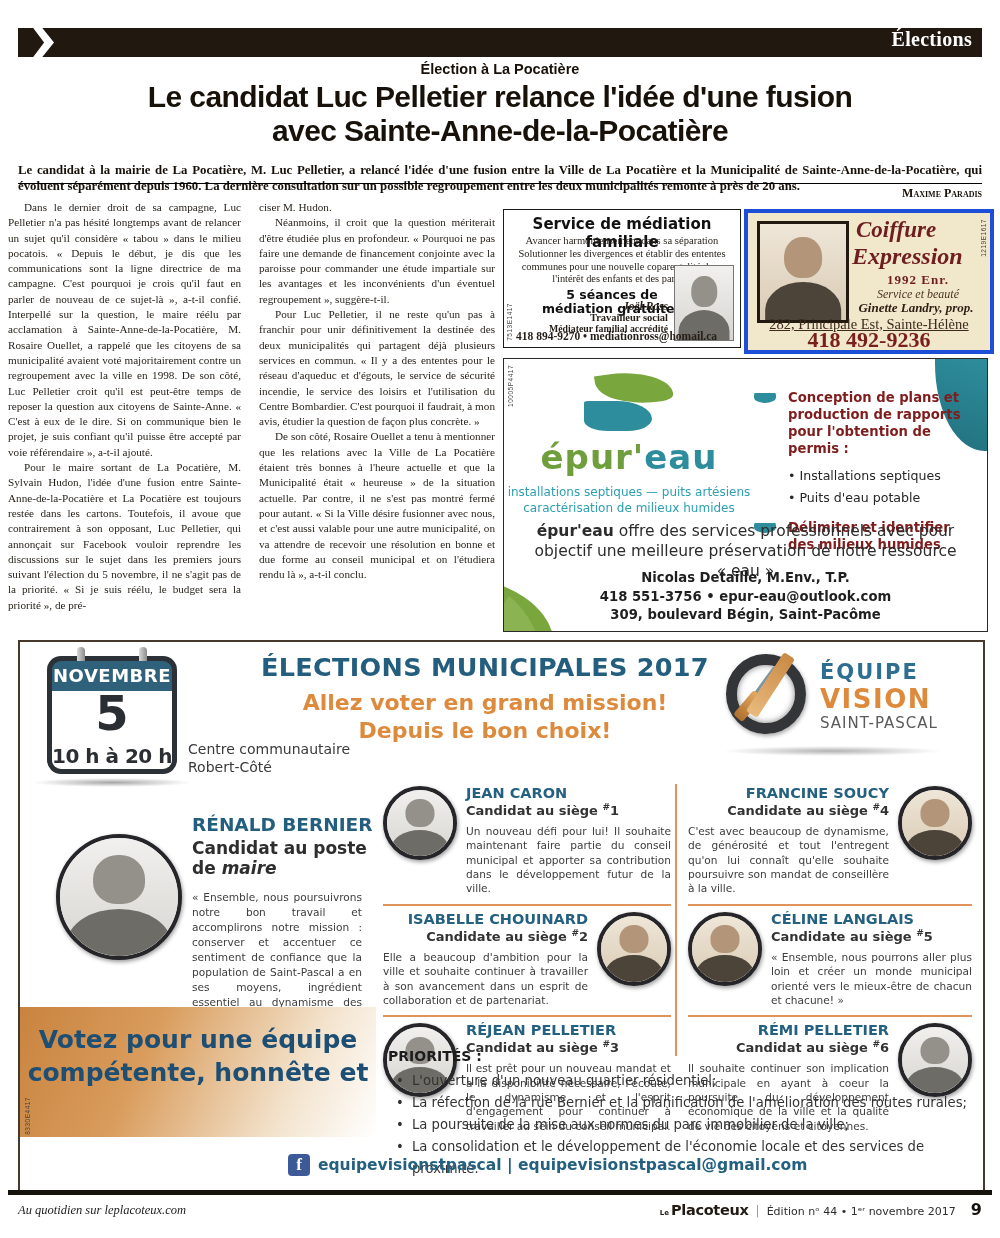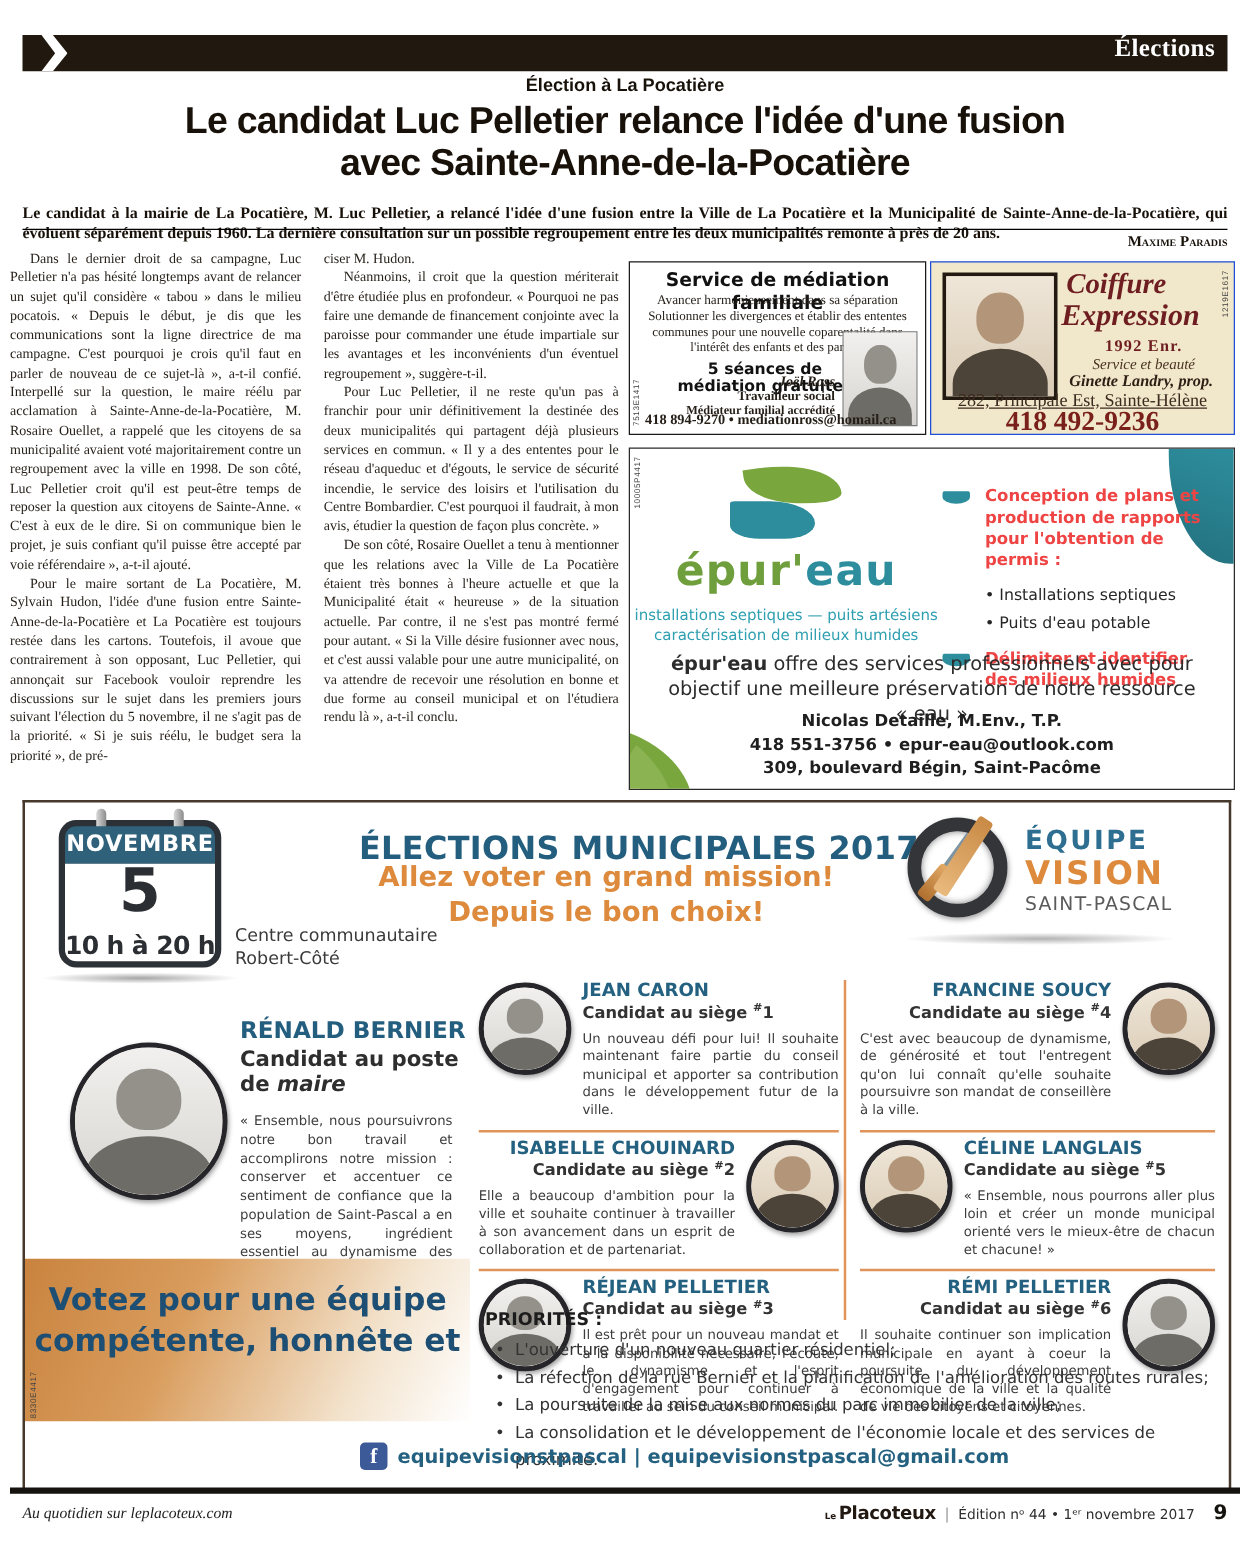--- a/index.html
+++ b/index.html
@@ -46,21 +46,21 @@
   .ad-med .who .r1{font:bold 10.5px "Liberation Serif",serif;}
   .ad-med .who .r2{font:bold 9.8px "Liberation Serif",serif;}
   .ad-med .ph{position:absolute;left:12px;bottom:5px;font:bold 11.5px "Liberation Serif",serif;}
   .ad-med .photo{position:absolute;right:6px;bottom:6px;width:58px;height:74px;border:1px solid #777;}
   .vcode{font:6.5px "Liberation Sans",sans-serif;color:#444;writing-mode:vertical-rl;
     transform:rotate(180deg);letter-spacing:.5px;}
   .ad-med .vcode{position:absolute;left:2px;bottom:6px;}
 
   
   .ad-coif{left:744px;top:209px;width:242px;height:137px;background:#f1e7cb;
-    border:1px solid #1d4ed8;box-shadow:inset 0 0 0 2px #f1e7cb, inset 0 0 0 3px #6a5а42;}
+    border:4px solid #1d4ed8;box-shadow:inset 0 0 0 2px #f1e7cb, inset 0 0 0 3px #6a5а42;}
   .ad-coif .photo{position:absolute;left:9px;top:8px;width:86px;height:96px;border:3px solid #221a10;}
   .ad-coif .b1{position:absolute;left:108px;top:4px;font:bold italic 23px "Liberation Serif",serif;color:#6e1d20;}
   .ad-coif .b2{position:absolute;left:104px;top:30px;font:bold italic 24px "Liberation Serif",serif;color:#6e1d20;}
   .ad-coif .yr{position:absolute;left:104px;top:59px;width:132px;text-align:center;
     font:bold 13px "Liberation Serif",serif;letter-spacing:1px;color:#6e1d20;}
   .ad-coif .sv{position:absolute;left:104px;top:74px;width:132px;text-align:center;
     font:italic 12px "Liberation Serif",serif;color:#4a3423;}
   .ad-coif .pr{position:absolute;left:96px;top:87px;width:144px;text-align:center;
     font:bold italic 13px "Liberation Serif",serif;color:#2e1f15;}
   .ad-coif .ad{position:absolute;left:0;top:103px;width:100%;text-align:center;
@@ -82,21 +82,21 @@
     border-radius:0 100% 20% 100%;transform:rotate(-8deg);}
   .ad-epu .lwave{position:absolute;left:80px;top:42px;width:68px;height:30px;background:#2d8d9c;
     border-radius:10% 90% 60% 60%/10% 100% 70% 60%;}
   .ad-epu .brand{position:absolute;left:0;top:78px;width:250px;text-align:center;
     font:bold 34px "DejaVu Sans",sans-serif;letter-spacing:1px;}
   .ad-epu .brand .g{color:#6f9f3c;} .ad-epu .brand .b{color:#2d8d9c;}
   .ad-epu .tag{position:absolute;left:0;top:125px;width:250px;text-align:center;
     font:12px/16px "DejaVu Sans",sans-serif;color:#2d9fb0;}
   .ad-epu .bullets{position:absolute;left:250px;top:30px;width:215px;}
   .ad-epu .bi{position:relative;padding-left:34px;margin-bottom:8px;
-    font:bold 13.2px/17px "DejaVu Sans",sans-serif;color:#ef4444;}
+    font:bold 13.2px/17px "DejaVu Sans",sans-serif;color:#7f1d1d;}
   .ad-epu .bi .arrow{position:absolute;left:0;top:4px;width:22px;height:10px;background:#2d8d9c;
     border-radius:10% 10% 90% 90%/40% 40% 100% 100%;}
   .ad-epu .subs{margin:4px 0 10px 34px;font:12.6px/22px "DejaVu Sans",sans-serif;color:#272727;}
   .ad-epu .blurb{position:absolute;left:30px;top:162px;width:423px;text-align:center;
     font:15.5px/20px "DejaVu Sans",sans-serif;color:#2c2c2c;}
   .ad-epu .blurb .bb{font-weight:bold;}
   .ad-epu .contact{position:absolute;left:0;top:210px;width:100%;text-align:center;
     font:bold 13.2px/18.5px "DejaVu Sans",sans-serif;color:#1f1f1f;}
   .ad-epu .vcode{position:absolute;left:3px;top:6px;}
 
@@ -116,21 +116,21 @@
   .cal .body{position:absolute;left:5px;top:35px;right:5px;bottom:5px;background:#fff;border-radius:0 0 9px 9px;}
   .cal .day{position:absolute;left:0;top:-4px;width:100%;text-align:center;
     font:bold 48px/52px "DejaVu Sans",sans-serif;color:#2b2f33;}
   .cal .hrs{position:absolute;left:0;bottom:1px;width:100%;text-align:center;
     font:bold 20px "DejaVu Sans",sans-serif;color:#2b2f33;letter-spacing:-.5px;}
   .cal-shadow{position:absolute;left:12px;top:136px;width:160px;height:9px;
     background:radial-gradient(ellipse at center,rgba(0,0,0,.35),rgba(0,0,0,0) 70%);}
 
   .venue{position:absolute;left:168px;top:98px;font:14px/18px "DejaVu Sans",sans-serif;color:#3a3a3a;}
 
-  .ele-title{position:absolute;left:215px;top:22px;width:500px;text-align:right;
+  .ele-title{position:absolute;left:215px;top:10px;width:500px;text-align:center;
     font:bold 25.5px "DejaVu Sans",sans-serif;letter-spacing:.3px;}
   .ele-sub1{position:absolute;left:215px;top:48px;width:500px;text-align:center;
     font:bold 22px "DejaVu Sans",sans-serif;}
   .ele-sub2{position:absolute;left:215px;top:76px;width:500px;text-align:center;
     font:bold 22px "DejaVu Sans",sans-serif;}
 
   .logo{position:absolute;left:692px;top:6px;width:258px;height:110px;}
   .logo .ring{position:absolute;left:14px;top:6px;width:58px;height:58px;border-radius:50%;
     border:11px solid #333539;box-shadow:inset 0 0 6px rgba(0,0,0,.5),1px 2px 4px rgba(0,0,0,.35);}
   .logo .chk1{position:absolute;left:30px;top:42px;width:12px;height:32px;border-radius:3px;

